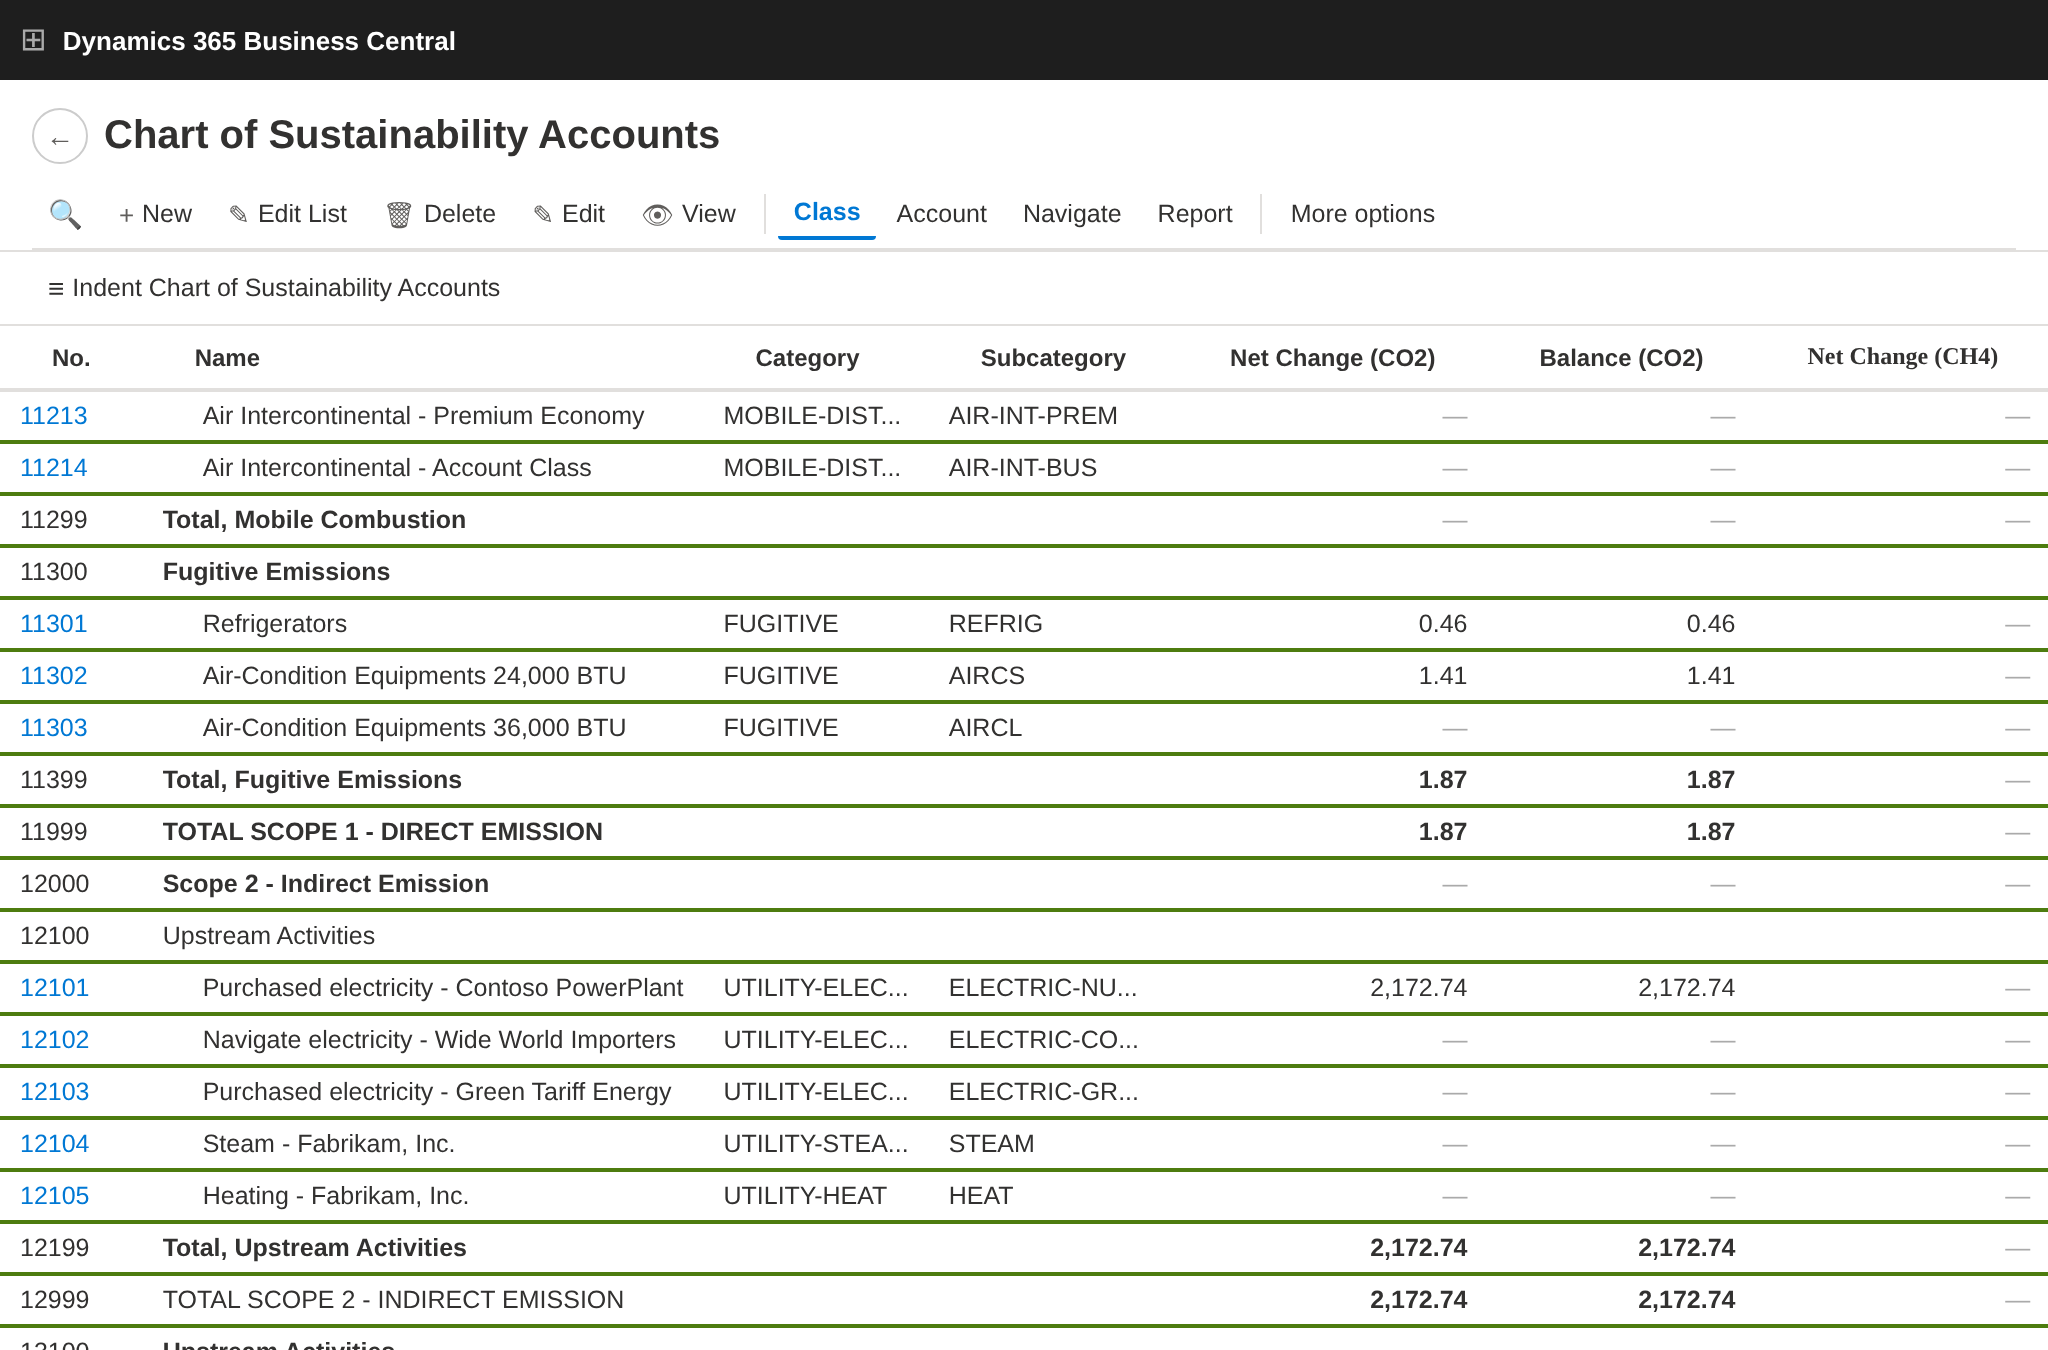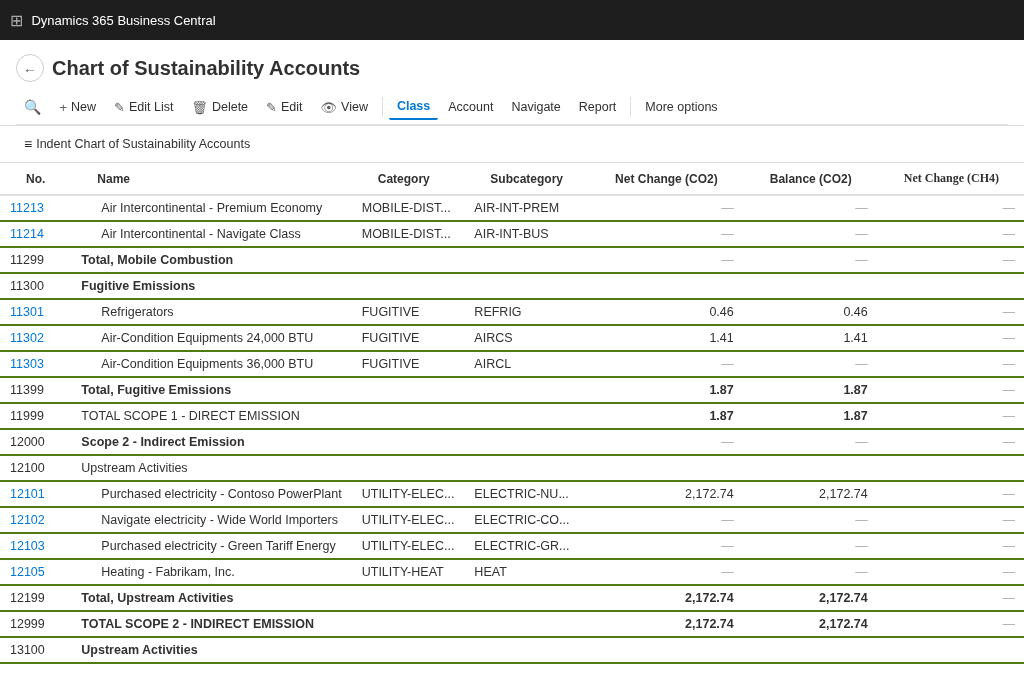--- a/index.html
+++ b/index.html
@@ -8,21 +8,21 @@
     
     .topbar {
       height: 40px;
       background: #1e1e1e;
       display: flex;
       align-items: center;
       padding: 0 10px;
       gap: 8px;
     }
     .topbar-grid-icon { color: #aaa; font-size: 16px; cursor: pointer; }
-    .topbar-title { color: #fff; font-size: 13px; font-weight: 400; }
+    .topbar-title { color: #fff; font-size: 13px; font-weight: 700; }
 
     
     .page-header {
       background: #fff;
       padding: 8px 16px 0 16px;
       border-bottom: 1px solid #e1dfdd;
     }
     .breadcrumb-row {
       display: flex;
       align-items: center;
@@ -246,21 +246,21 @@
           <td style="color: rgb(0, 120, 212); cursor: pointer;">11213</td>
           <td style="padding-left: 30px;">Air Intercontinental - Premium Economy</td>
           <td>MOBILE-DIST...</td>
           <td>AIR-INT-PREM</td>
           <td style="text-align: right; color: rgb(170, 170, 170);">—</td>
           <td style="text-align: right; color: rgb(170, 170, 170);">—</td>
           <td style="text-align: right; color: rgb(170, 170, 170);">—</td>
         </tr>
         <tr>
           <td style="color: rgb(0, 120, 212); cursor: pointer;">11214</td>
-          <td style="padding-left: 30px;">Air Intercontinental - Navigate Class</td>
+          <td style="padding-left: 30px;">Air Intercontinental - Account Class</td>
           <td>MOBILE-DIST...</td>
           <td>AIR-INT-BUS</td>
           <td style="text-align: right; color: rgb(170, 170, 170);">—</td>
           <td style="text-align: right; color: rgb(170, 170, 170);">—</td>
           <td style="text-align: right; color: rgb(170, 170, 170);">—</td>
         </tr>
         <tr>
           <td>11299</td>
           <td style="font-weight: 700;">Total, Mobile Combustion</td>
           <td></td>
@@ -309,21 +309,21 @@
           <td>11399</td>
           <td style="font-weight: 700;">Total, Fugitive Emissions</td>
           <td></td>
           <td></td>
           <td style="text-align: right; font-weight: 700;">1.87</td>
           <td style="text-align: right; font-weight: 700;">1.87</td>
           <td style="text-align: right; color: rgb(170, 170, 170);">—</td>
         </tr>
         <tr>
           <td>11999</td>
-          <td style="font-weight: 400; margin-top: 35px;">TOTAL SCOPE 1 - DIRECT EMISSION</td>
+          <td style="font-weight: 700; margin-top: 35px;">TOTAL SCOPE 1 - DIRECT EMISSION</td>
           <td></td>
           <td></td>
           <td style="text-align: right; font-weight: 700;">1.87</td>
           <td style="text-align: right; font-weight: 700;">1.87</td>
           <td style="text-align: right; color: rgb(170, 170, 170);">—</td>
         </tr>
         <tr>
           <td>12000</td>
           <td style="font-weight: 700;">Scope 2 - Indirect Emission</td>
           <td></td>
@@ -362,40 +362,49 @@
         <tr>
           <td style="color: rgb(0, 120, 212); cursor: pointer;">12103</td>
           <td style="padding-left: 30px;">Purchased electricity - Green Tariff Energy</td>
           <td>UTILITY-ELEC...</td>
           <td>ELECTRIC-GR...</td>
           <td style="text-align: right; color: rgb(170, 170, 170);">—</td>
           <td style="text-align: right; color: rgb(170, 170, 170);">—</td>
           <td style="text-align: right; color: rgb(170, 170, 170);">—</td>
         </tr>
         <tr>
+          <td style="color: rgb(0, 120, 212); cursor: pointer;">12104</td>
+          <td style="padding-left: 30px;">Steam - Fabrikam, Inc.</td>
+          <td>UTILITY-STEA...</td>
+          <td>STEAM</td>
+          <td style="text-align: right; color: rgb(170, 170, 170);">—</td>
+          <td style="text-align: right; color: rgb(170, 170, 170);">—</td>
+          <td style="text-align: right; color: rgb(170, 170, 170);">—</td>
+        </tr>
+        <tr>
           <td style="color: rgb(0, 120, 212); cursor: pointer;">12105</td>
           <td style="padding-left: 30px;">Heating - Fabrikam, Inc.</td>
           <td>UTILITY-HEAT</td>
           <td>HEAT</td>
           <td style="text-align: right; color: rgb(170, 170, 170);">—</td>
           <td style="text-align: right; color: rgb(170, 170, 170);">—</td>
           <td style="text-align: right; color: rgb(170, 170, 170);">—</td>
         </tr>
         <tr>
           <td>12199</td>
           <td style="font-weight: 700;">Total, Upstream Activities</td>
           <td></td>
           <td></td>
           <td style="text-align: right; font-weight: 700;">2,172.74</td>
           <td style="text-align: right; font-weight: 700;">2,172.74</td>
           <td style="text-align: right; color: rgb(170, 170, 170);">—</td>
         </tr>
         <tr>
           <td>12999</td>
-          <td style="font-weight: 700; margin-top: 16px;">TOTAL SCOPE 2 - INDIRECT EMISSION</td>
+          <td style="font-weight: 400; margin-top: 16px;">TOTAL SCOPE 2 - INDIRECT EMISSION</td>
           <td></td>
           <td></td>
           <td style="text-align: right; font-weight: 700;">2,172.74</td>
           <td style="text-align: right; font-weight: 700;">2,172.74</td>
           <td style="text-align: right; color: rgb(170, 170, 170);">—</td>
         </tr>
         <tr>
           <td>13100</td>
           <td style="font-weight: 700;">Upstream Activities</td>
           <td></td>

